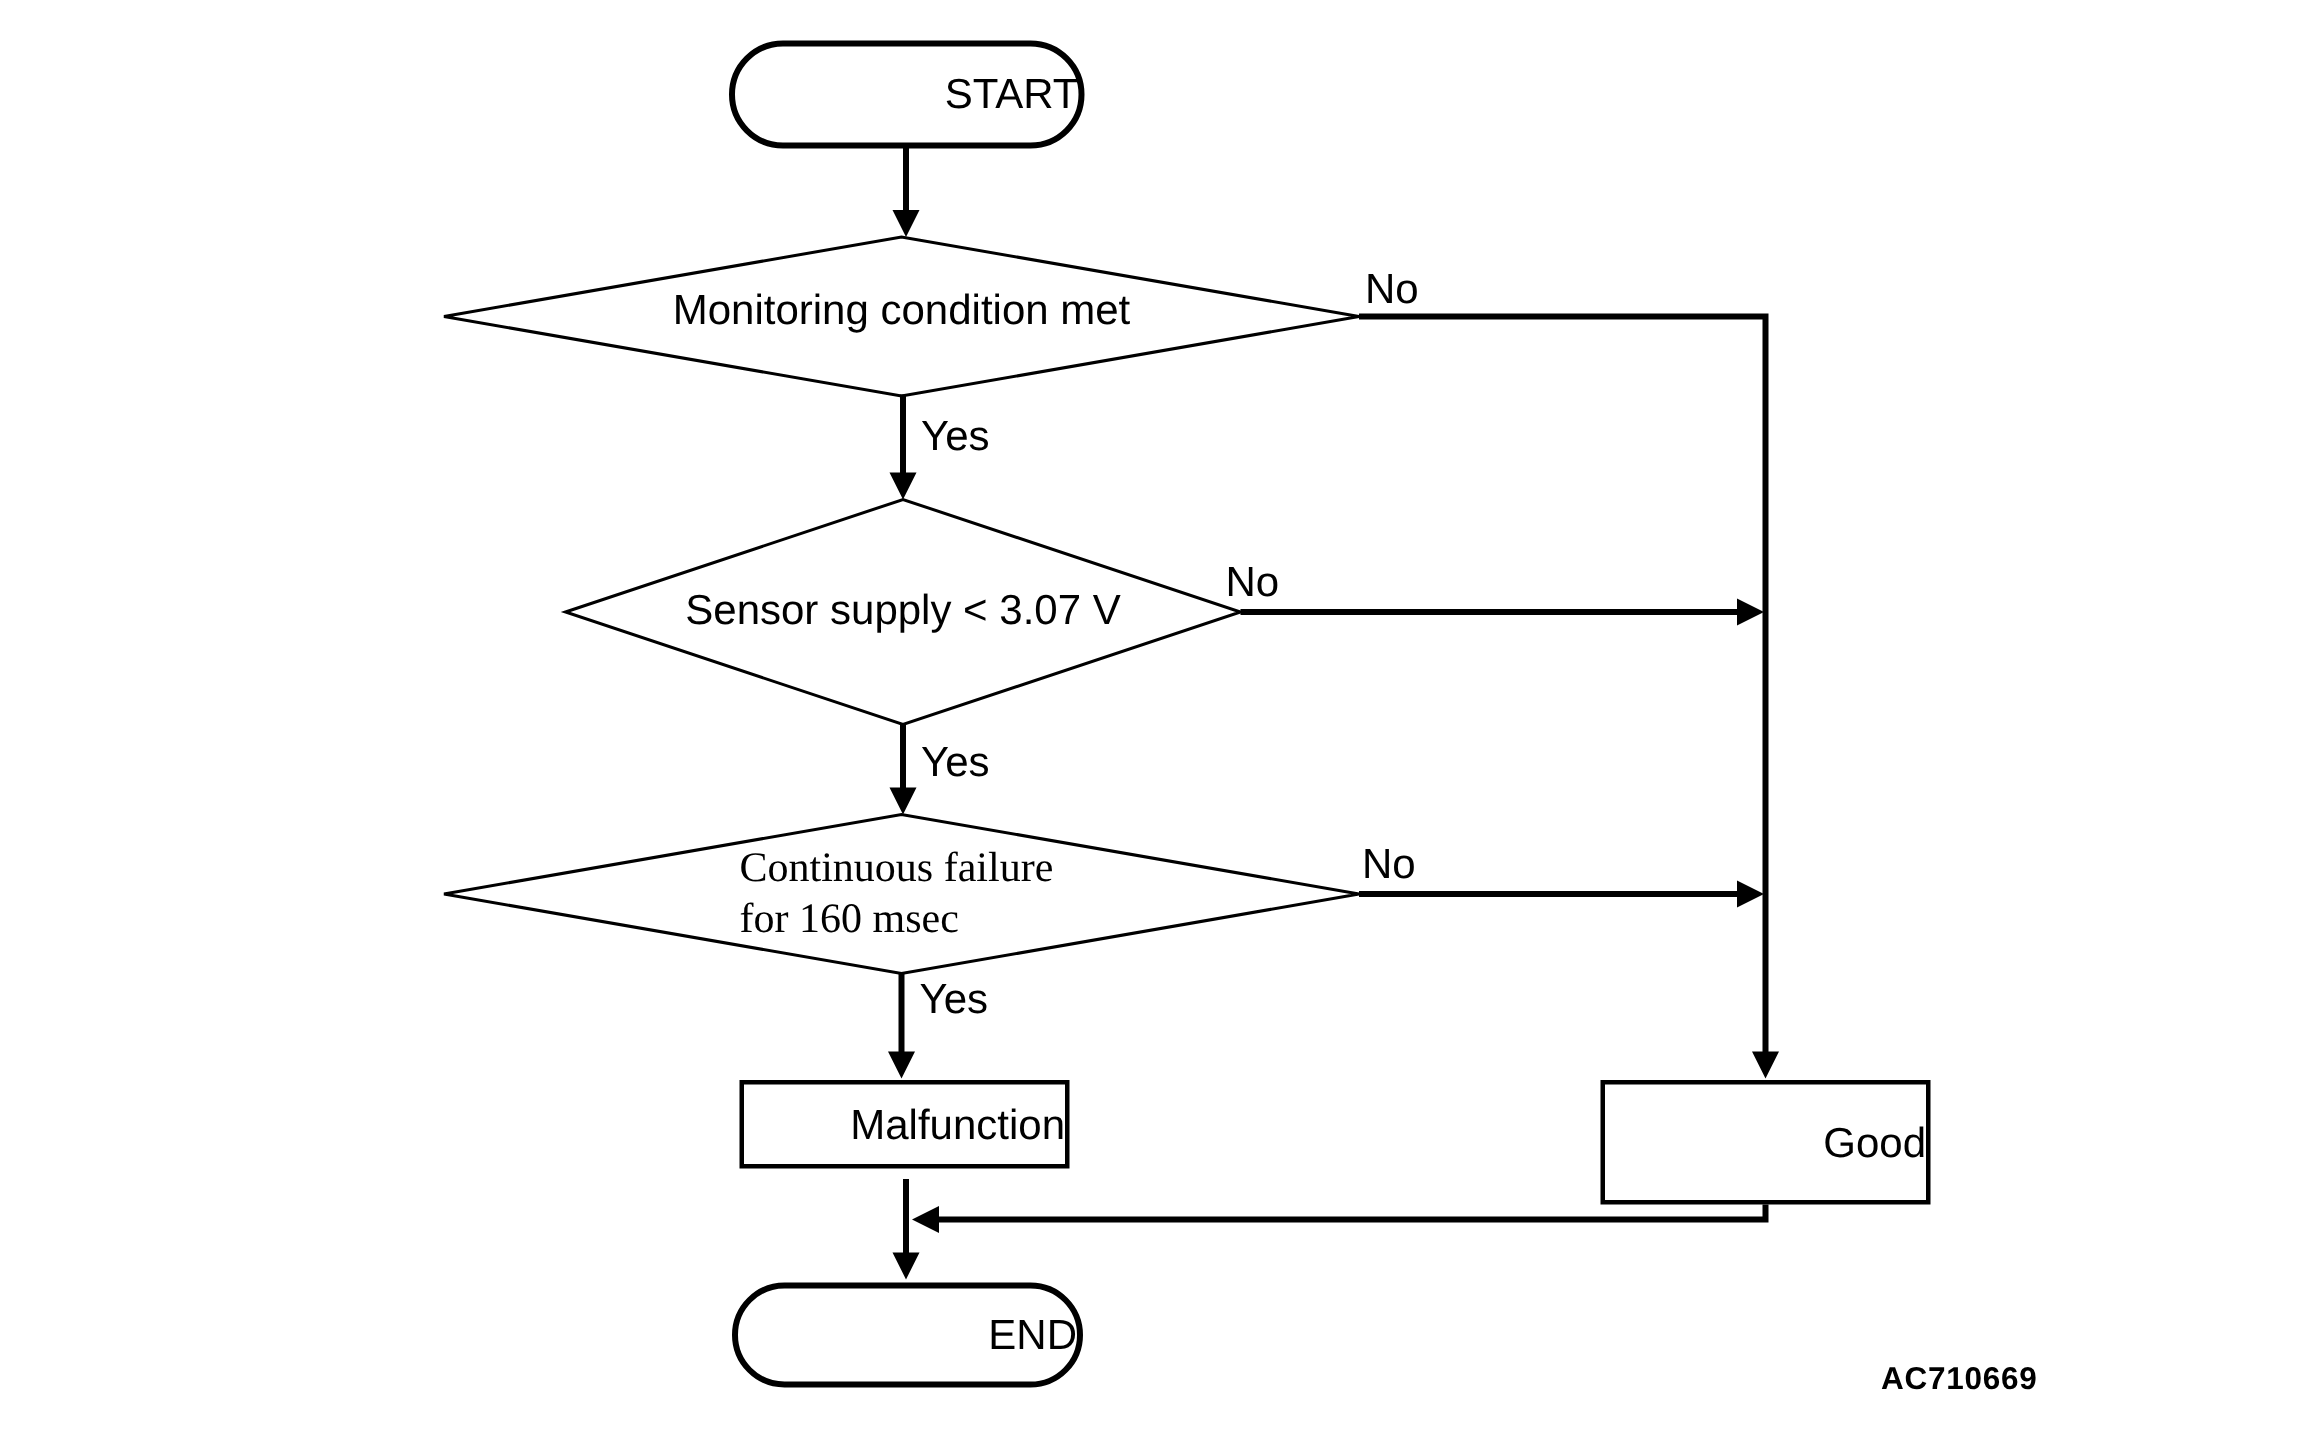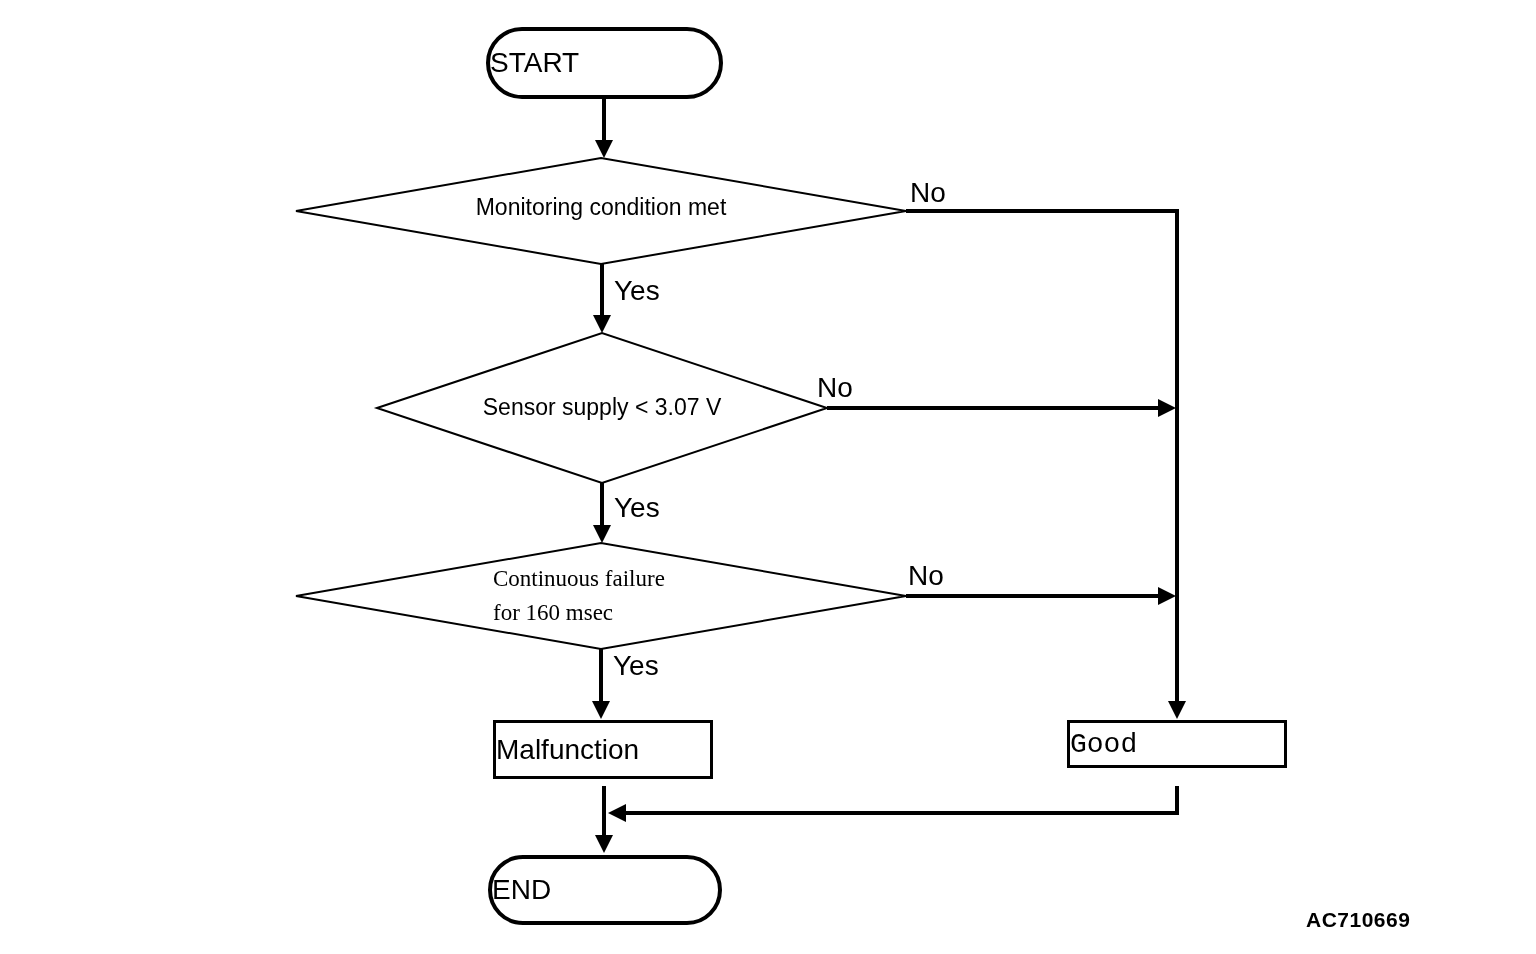--- a/index.html
+++ b/index.html
@@ -14,34 +14,34 @@
   }
   .layer {
     position: absolute;
     left: 0; top: 0;
     width: 1536px; height: 954px;
   }
   .node {
     position: absolute;
     display: flex;
     align-items: center;
-    justify-content: flex-start;
+    justify-content: flex-end;
     background: #ffffff;
     border: 3px solid #000000;
     box-sizing: border-box;
     font-size: 28px;
     white-space: nowrap;
   }
   .terminator {
     border-width: 4px;
     border-radius: 40px;
   }
   .dtext {
     position: absolute;
-    font-size: 23px;
+    font-size: 28px;
     line-height: 34px;
     white-space: nowrap;
   }
   .dtext.centered { transform: translateX(-50%); text-align: center; }
   .lbl {
     position: absolute;
     font-size: 28px;
     line-height: 28px;
     white-space: nowrap;
   }
@@ -110,21 +110,21 @@
   </svg>
 
   <div class="node terminator" style="left:486px; top:27px; width:237px; height:72px;">
     <span>START</span>
   </div>
 
   <div class="node" style="left:493px; top:720px; width:220px; height:59px;">
     <span>Malfunction</span>
   </div>
 
-  <div class="node" style="left:1067px; top:720px; width:220px; height:48px;font-family:Liberation Mono, monospace;">
+  <div class="node" style="left:1067px; top:720px; width:220px; height:83px;">
     <span>Good</span>
   </div>
 
   <div class="node terminator" style="left:488px; top:855px; width:234px; height:70px;">
     <span>END</span>
   </div>
 
   <div class="dtext centered" style="left:601px; top:190px;">Monitoring condition met</div>
 
   <div class="dtext centered" style="left:602px; top:390px;">Sensor supply &lt; 3.07 V</div>
@@ -136,15 +136,15 @@
 
   <div class="lbl" style="left:910px; top:179px;">No</div>
   <div class="lbl" style="left:614px; top:277px;">Yes</div>
 
   <div class="lbl" style="left:817px; top:374px;">No</div>
   <div class="lbl" style="left:614px; top:494px;">Yes</div>
 
   <div class="lbl" style="left:908px; top:562px;">No</div>
   <div class="lbl" style="left:613px; top:652px;">Yes</div>
 
-  <div class="figcode" style="left:1306px; top:908px;">AC710669</div>
+  <div class="figcode" style="left:1254px; top:908px;">AC710669</div>
 
 </div>
 
 </body></html>

